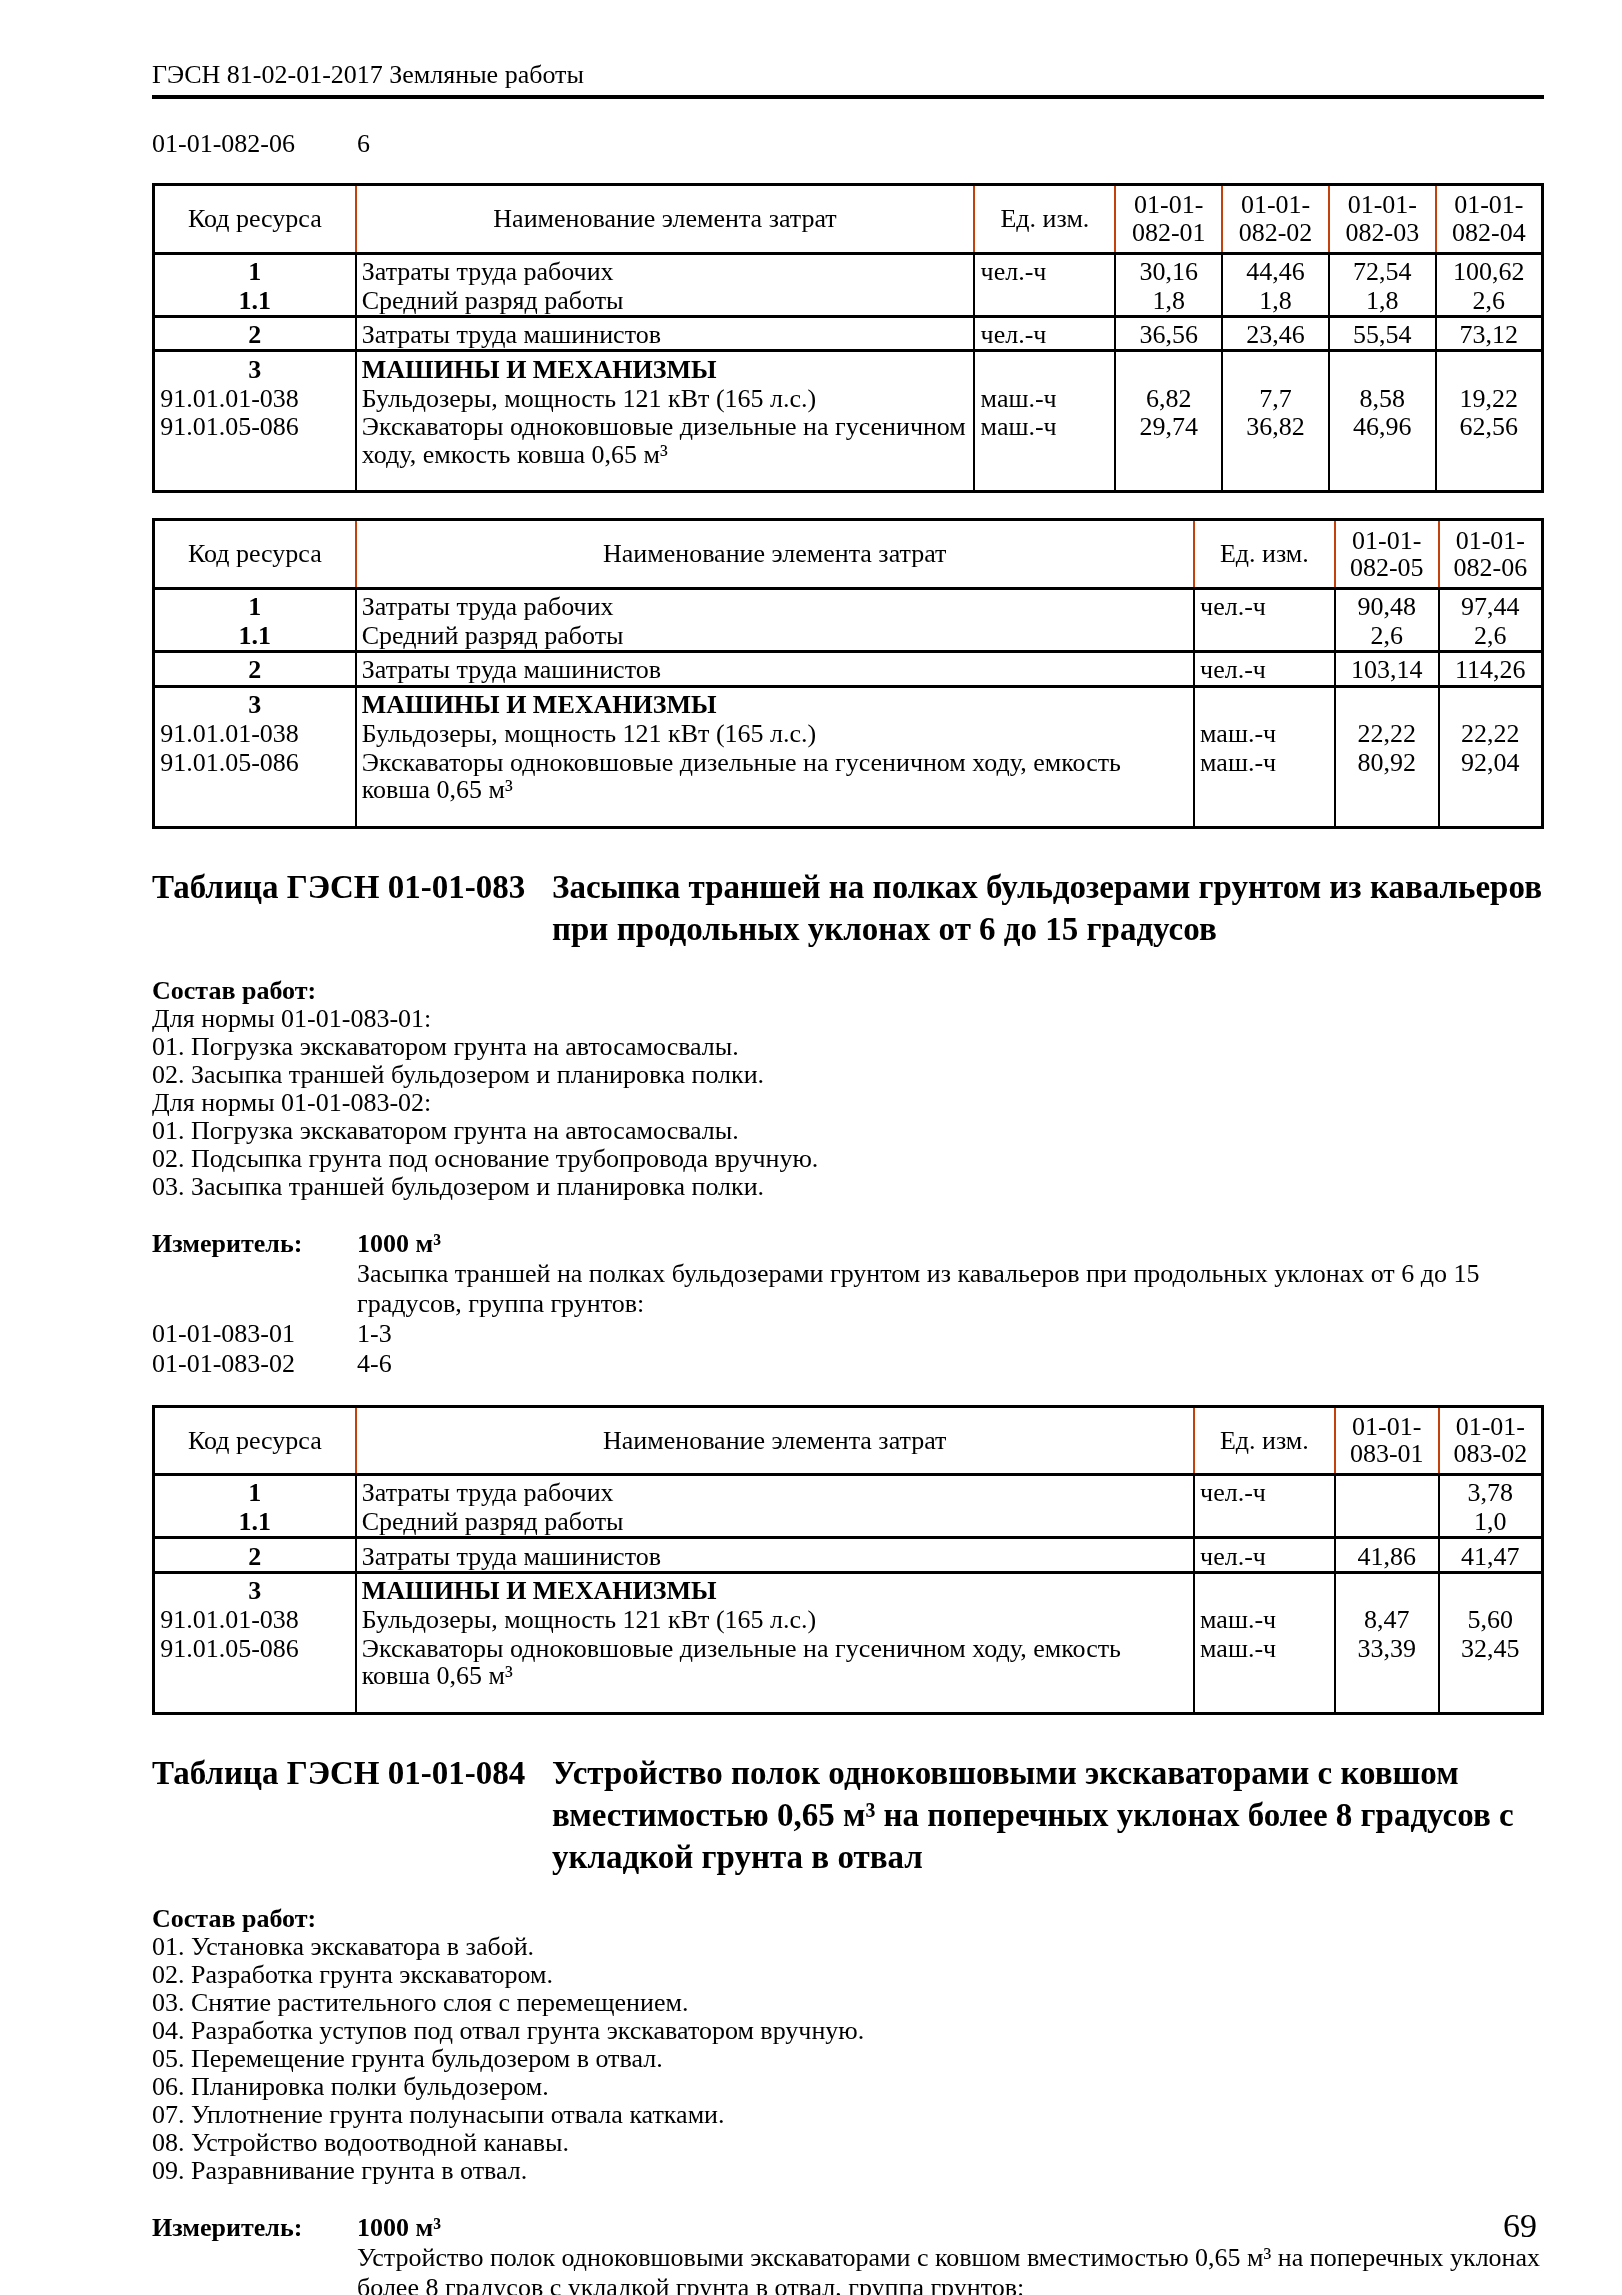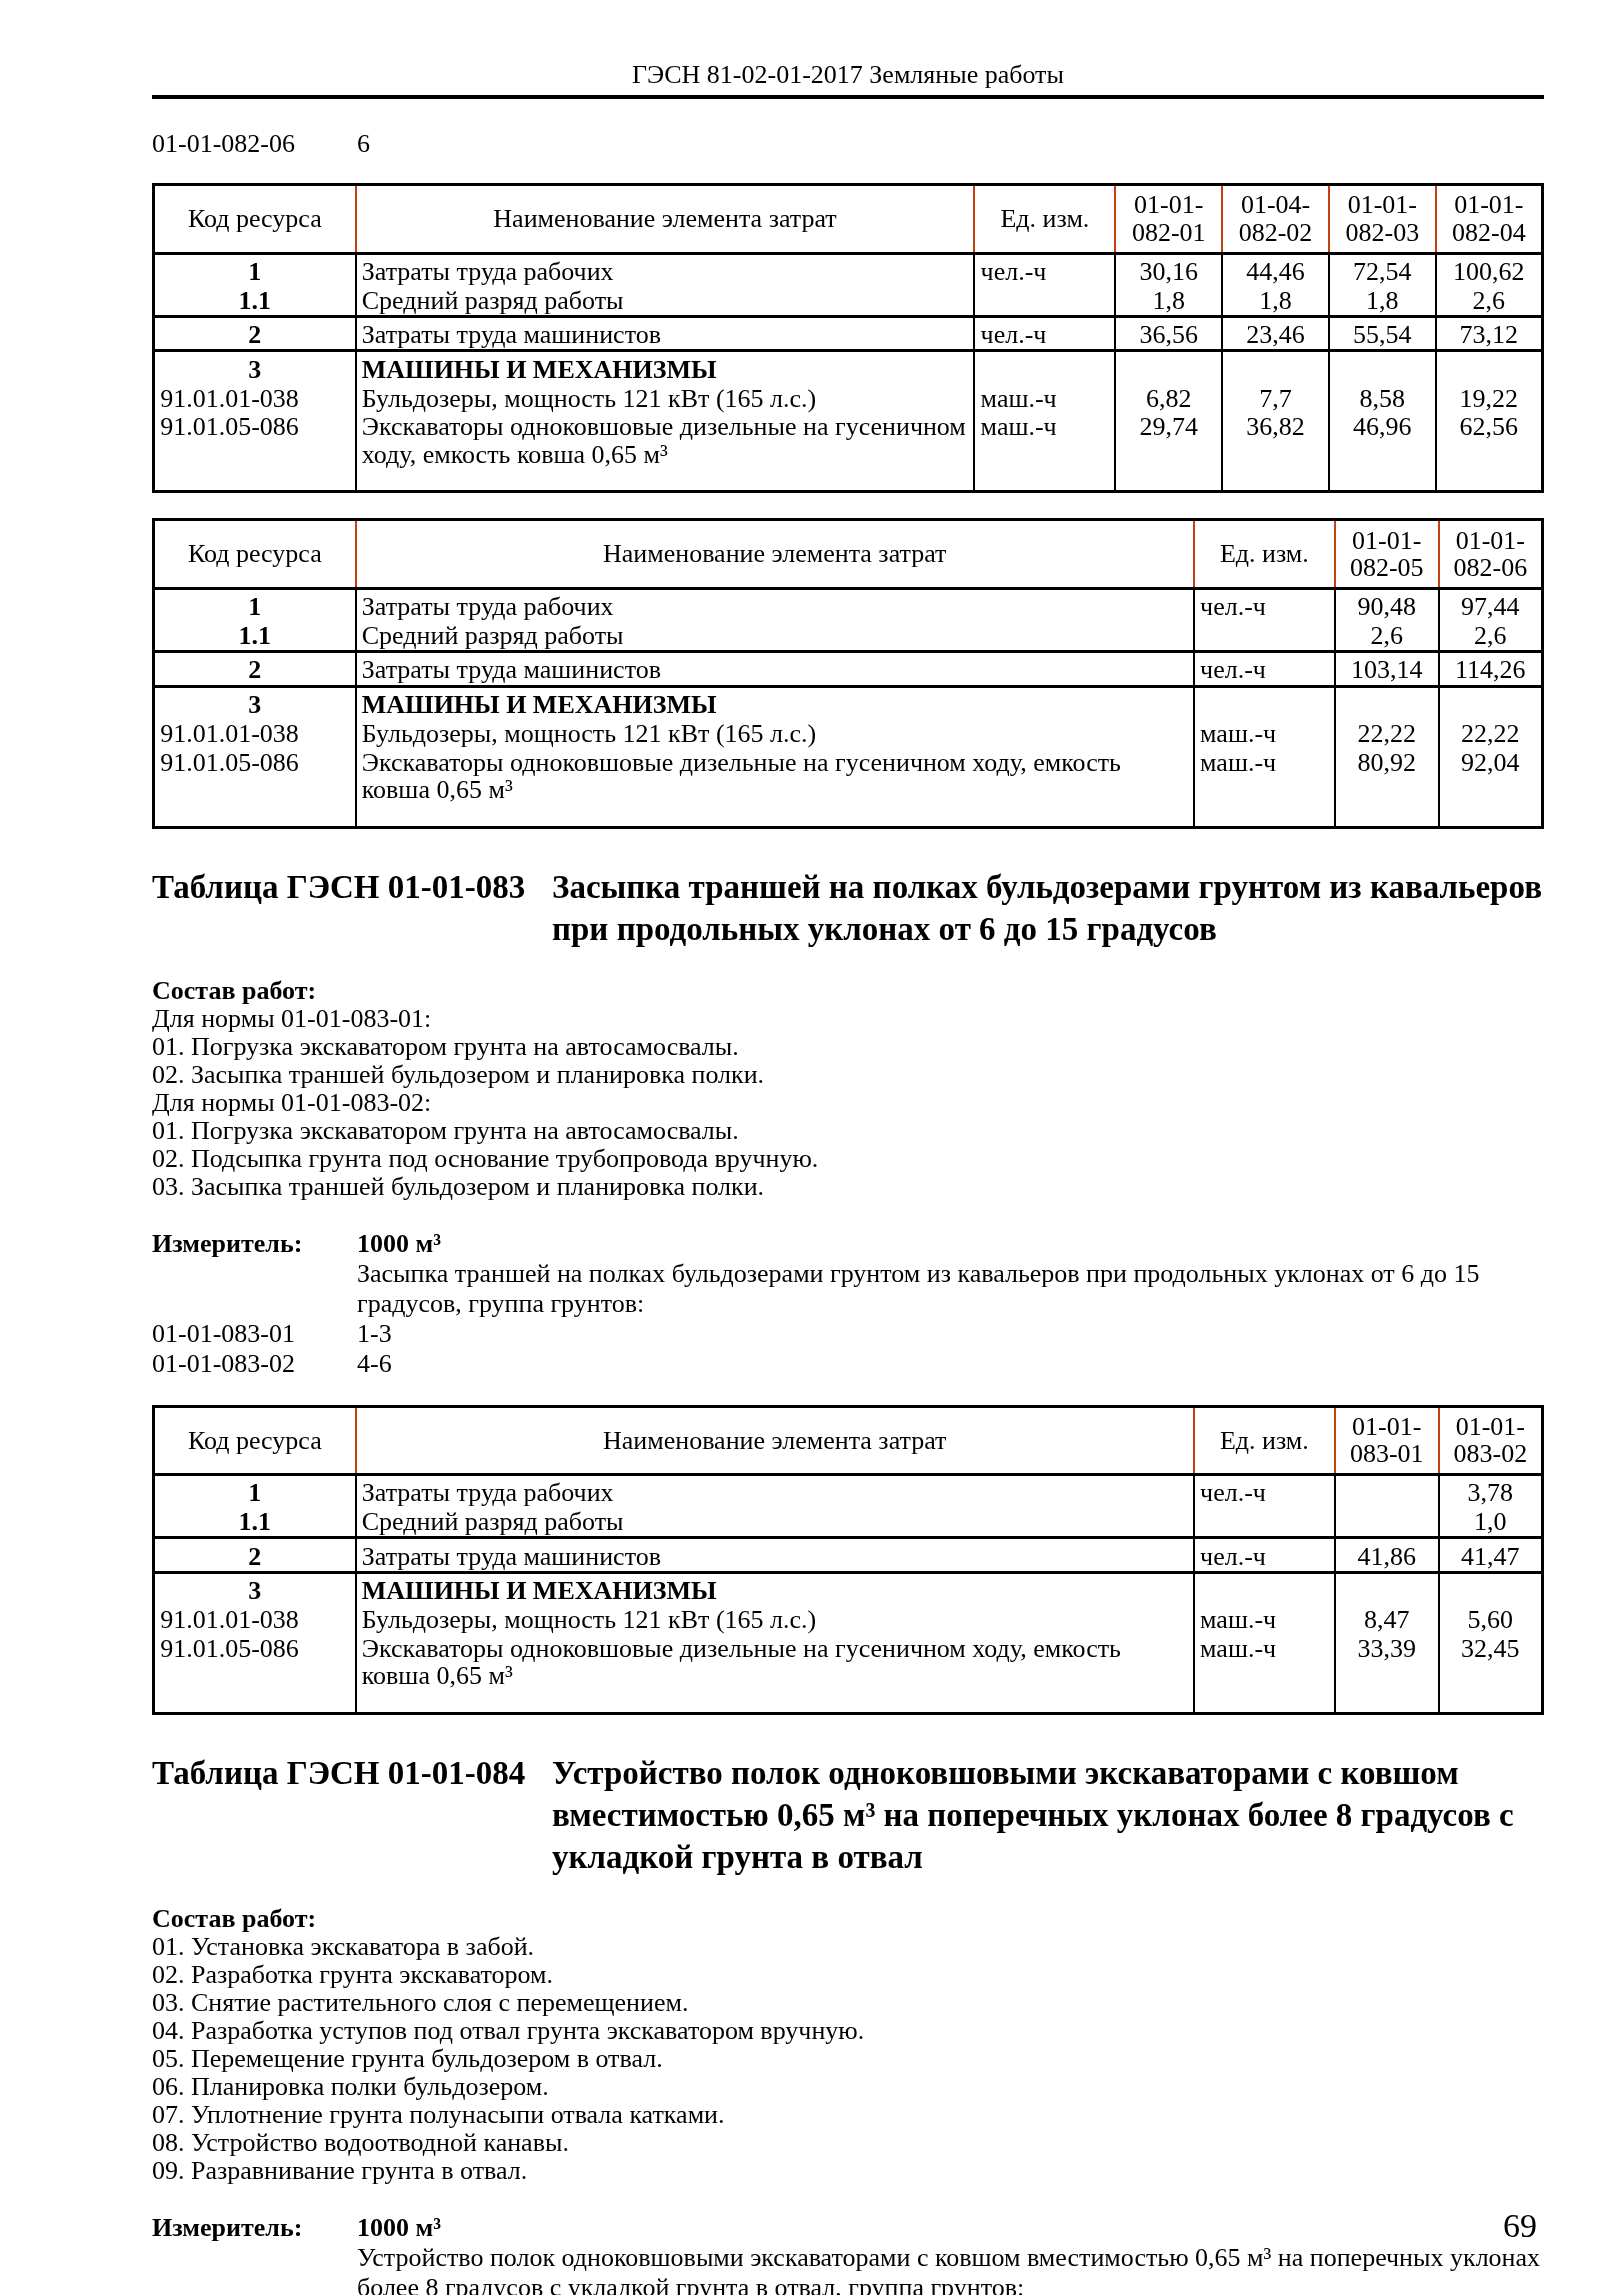--- a/index.html
+++ b/index.html
@@ -1,21 +1,21 @@
 <!DOCTYPE html>
 <html style="font-size:10.5px"><head>
 <meta charset="utf-8">
 <style>
   html,body { margin:0; padding:0; background:#fff; }
   .page {
     position:relative; width:1623px; height:2295px; background:#ffffff;
     color:#000; font-family:"Liberation Serif","DejaVu Serif",serif;
     box-sizing:border-box; padding:60px 79px 0 152px; overflow:hidden;
   }
-  .doc-header { text-align:center; font-size:26px; line-height:30px; margin-bottom:5.2px; }
+  .doc-header { text-align:left; font-size:26px; line-height:30px; margin-bottom:5.2px; }
   .header-rule { border-top:4.6px solid #000; height:0; margin-bottom:30px; }
   .continuation { display:flex; font-size:26px; line-height:29px; margin-bottom:25px; }
   .cont-code { flex:0 0 205px; }
 
   table.norm-table {
     width:100%; border-collapse:collapse; table-layout:fixed;
     border:3.3px solid #000; font-size:26px; line-height:27.5px;
   }
   .mb-t1 { margin-bottom:25px; }
   .mb-t2 { margin-bottom:37px; }
@@ -82,21 +82,21 @@
         <col class="w-val1">
         <col class="w-val1">
         <col class="w-val1">
       </colgroup>
     <thead>
       <tr>
         <th>Код ресурса</th>
         <th>Наименование элемента затрат</th>
         <th>Ед. изм.</th>
         <th>01-01-082-01</th>
-        <th>01-04-082-02</th>
+        <th>01-01-082-02</th>
         <th>01-01-082-03</th>
         <th>01-01-082-04</th>
       </tr>
     </thead>
     <tbody class="grp">
       <tr>
         <td class="code">1</td>
         <td class="name">Затраты труда рабочих</td>
         <td class="unit">чел.-ч</td>
         <td class="val">30,16</td>

